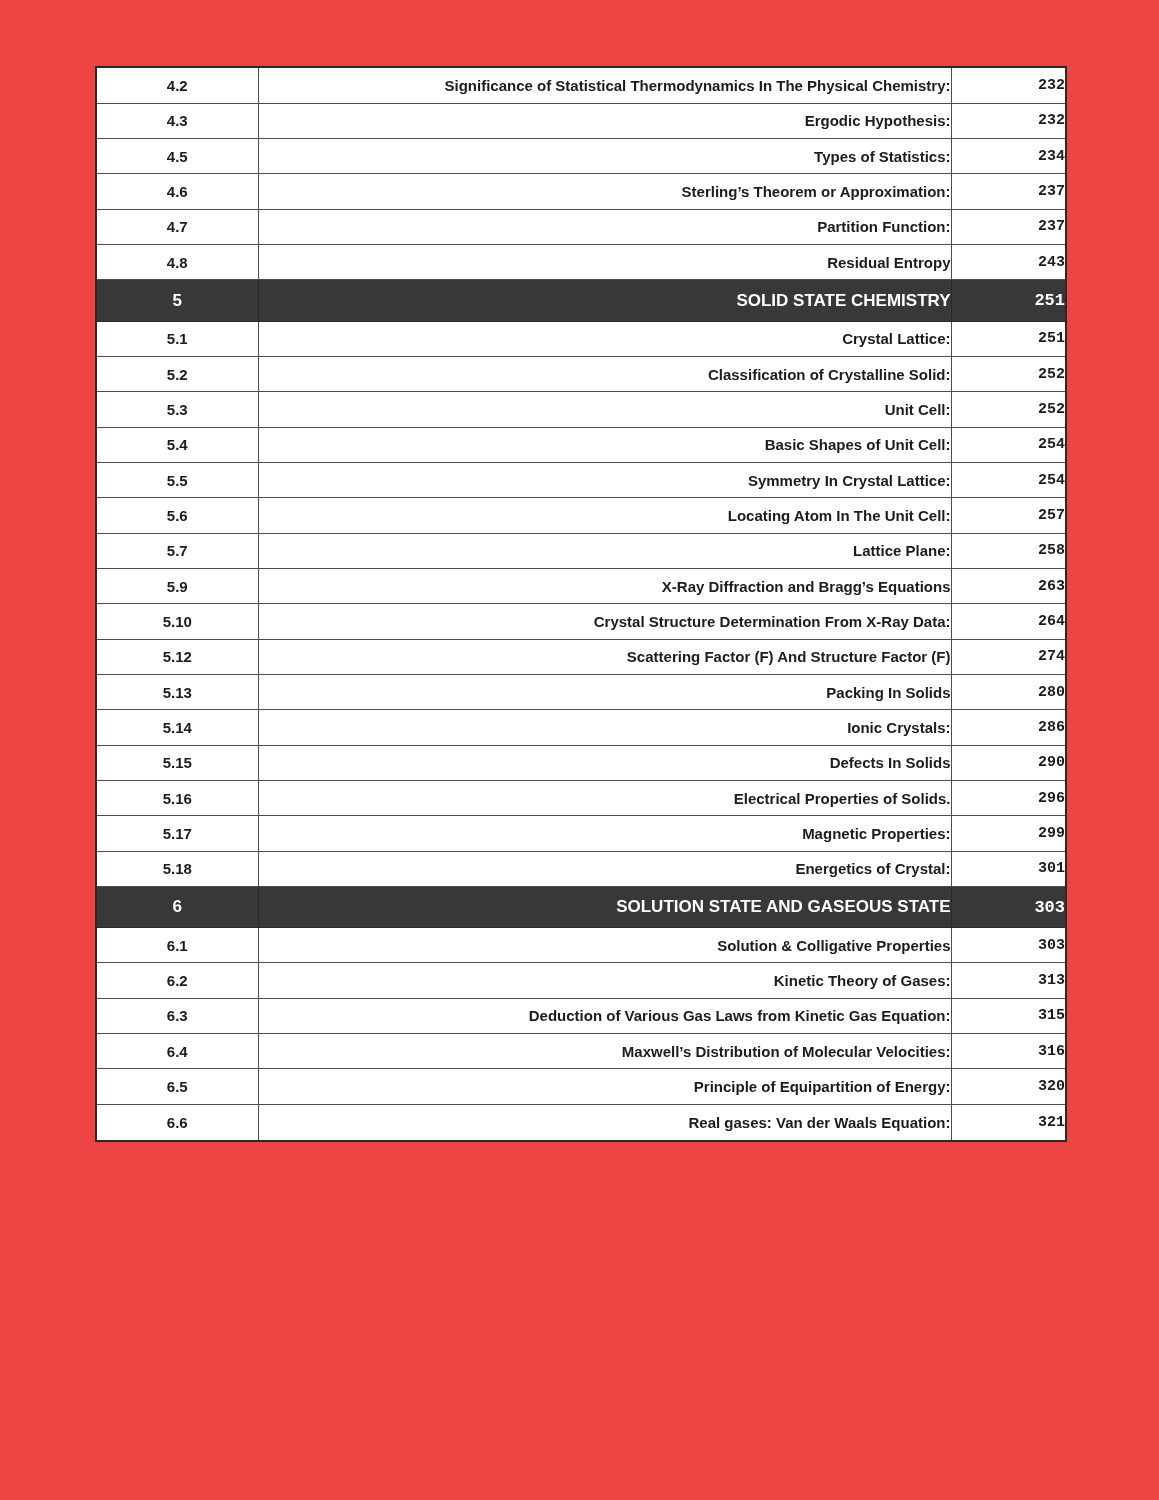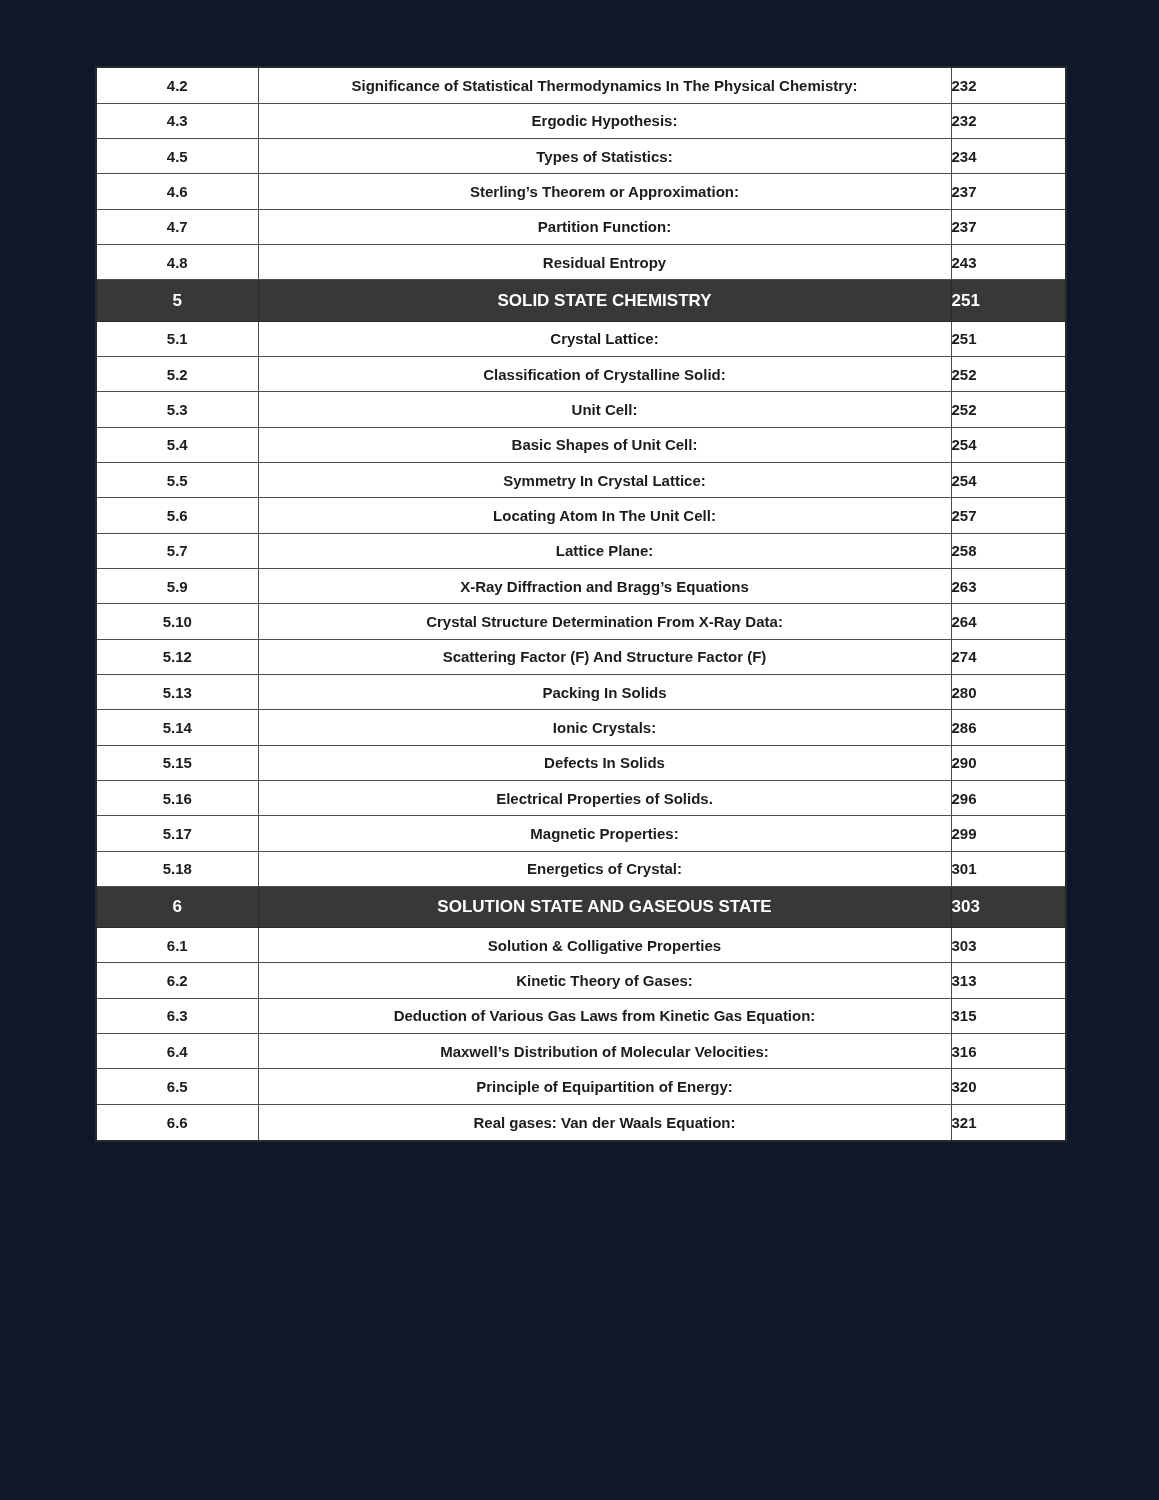--- a/index.html
+++ b/index.html
@@ -9,21 +9,21 @@
   }
   body {
     width: 1159px;
     height: 1500px;
     position: relative;
     font-family: "Liberation Sans", sans-serif;
   }
   .page {
     position: absolute;
     inset: 0;
-    background: #0f172a;
+    background: #ef4444;
     padding-left: 32px;
   }
   table.toc-table {
     position: absolute;
     left: 95px;
     top: 66px;
     width: 970px;
     height: 1076px;
     border-collapse: collapse;
     table-layout: fixed;
@@ -34,22 +34,22 @@
     font-weight: bold;
     font-size: 15px;
     color: #1c1c1c;
     background: #ffffff;
     padding: 0;
     vertical-align: middle;
     overflow: hidden;
     white-space: nowrap;
   }
   td.col-num   { text-align: center; }
-  td.col-title { text-align: center; padding-left: 11px; padding-right: 8px; margin-left: 30px; }
-  td.col-page  { text-align: left; }
+  td.col-title { text-align: right; padding-left: 11px; padding-right: 8px; margin-left: 30px; }
+  td.col-page  { text-align: right; font-family: Liberation Mono, monospace; }
   tr.section-row td {
     background: #383838;
     color: #ffffff;
     font-size: 17px;
     border-color: #2a2a2a;
   }
 </style>
 </head>
 <body>
 

